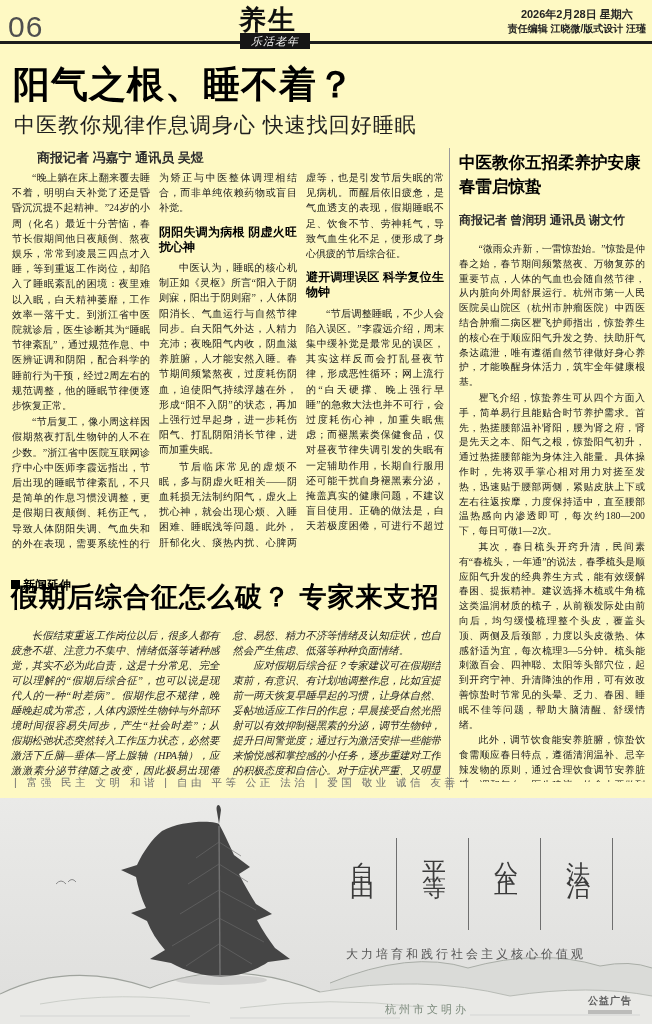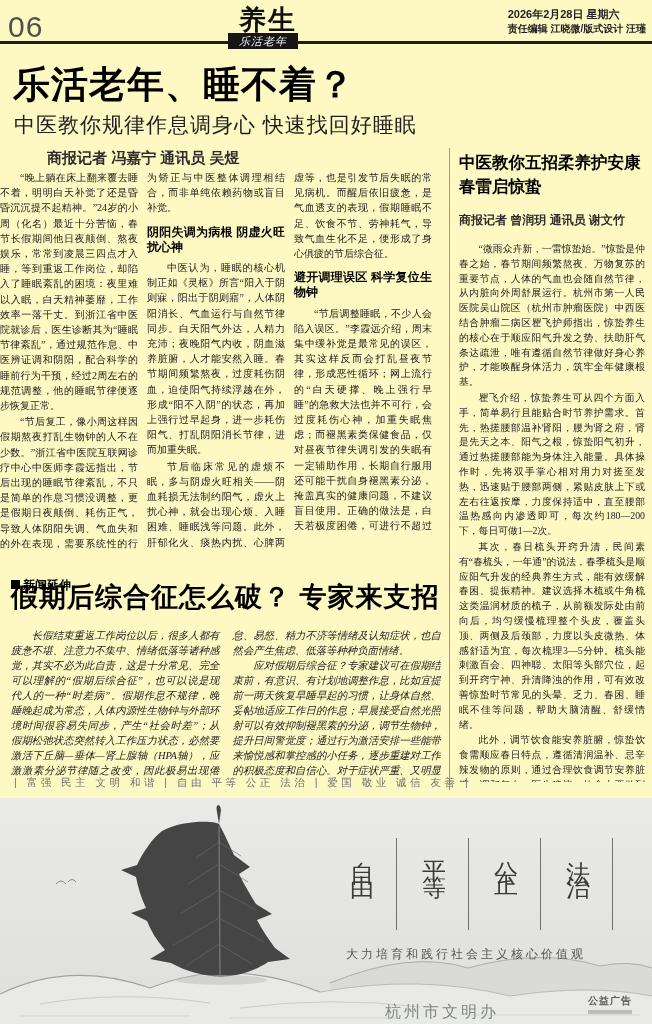--- a/index.html
+++ b/index.html
@@ -4,34 +4,34 @@
 <style>
   html,body{margin:0;padding:0;background:#888;}
   #page{position:relative;width:652px;height:1024px;background:#fef9c3;overflow:hidden;
         font-family:"Liberation Sans",sans-serif;color:#1a1a1a;}
 
   
   .page-num{position:absolute;left:8px;top:10px;font-size:30px;letter-spacing:1px;color:#4f4f4f;}
   .section-title{position:absolute;left:0;top:2px;width:536px;text-align:center;
                  font-size:27px;font-weight:bold;color:#101010;letter-spacing:2px;}
   .header-rule{position:absolute;left:0;top:41px;width:652px;height:3px;background:#1c1c1c;}
-  .masthead-box{position:absolute;left:228px;top:33px;width:70px;height:16px;background:#161616;
+  .masthead-box{position:absolute;left:240px;top:33px;width:70px;height:16px;background:#161616;
                 color:#f4f4f2;text-align:center;line-height:16px;font-size:11px;
                 font-family:"Liberation Serif",serif;font-style:italic;letter-spacing:1px;z-index:2;}
-  .date-block{position:absolute;right:6px;top:7px;text-align:left;}
+  .date-block{position:absolute;right:6px;top:7px;text-align:center;}
   .date-line{font-size:11px;font-weight:bold;color:#222;}
   .staff-line{font-size:10px;color:#222;margin-top:0;font-weight:bold;}
 
   
   .headline{position:absolute;left:13px;top:60px;width:430px;font-size:37px;font-weight:900;
             letter-spacing:1px;color:#000;}
   .subhead{position:absolute;left:14px;top:111px;width:430px;font-size:21px;color:#1f1f1f;
            letter-spacing:1px;}
-  .byline{position:absolute;left:26px;top:149px;font-size:15px;color:#2d2d2d;font-weight:bold;padding-left:21px;}
-  .main-body{position:absolute;left:0;top:170px;width:432px;height:392px;overflow:hidden;
+  .byline{position:absolute;left:16px;top:149px;font-size:13px;color:#2d2d2d;font-weight:bold;padding-left:21px;}
+  .main-body{position:absolute;left:12px;top:170px;width:432px;height:392px;overflow:hidden;
              column-count:3;column-gap:9px;
              font-family:"Liberation Serif",serif;font-size:10px;line-height:15.2px;
              text-align:justify;color:#191919;}
   .main-body p{margin:0 0 1px;text-indent:2em;}
   .main-body h3{font-family:"Liberation Sans",sans-serif;font-size:12px;font-weight:bold;
                 margin:9px 0 5px;text-indent:0;color:#000;}
 
   
   .v-rule{position:absolute;left:449px;top:148px;width:1px;height:642px;background:#9a9a9a;}
   .sidebar{position:absolute;left:459px;top:150px;width:186px;}
@@ -56,41 +56,41 @@
                letter-spacing:3.5px;color:#6e6e6e;}
 
   
   .psa{position:absolute;left:0;top:798px;width:652px;height:226px;
        background:linear-gradient(#eaeae8,#dededc);}
   .psa svg{position:absolute;left:0;top:0;}
   .psa-word{position:absolute;top:44px;height:86px;writing-mode:vertical-rl;
             font-size:24px;color:#3a3a3a;letter-spacing:14px;font-family:"Liberation Serif",serif;}
   .psa-bar{position:absolute;top:40px;width:1px;height:92px;background:#6f6f6f;}
   .psa-slogan{position:absolute;left:346px;top:148px;font-size:12px;letter-spacing:3px;color:#555;}
-  .psa-credit-left{position:absolute;left:385px;top:204px;font-size:16px;letter-spacing:3px;
+  .psa-credit-left{position:absolute;left:385px;top:204px;font-size:11px;letter-spacing:3px;
                    color:#7d8b7d;font-family:Liberation Mono, monospace;}
   .psa-credit-right{position:absolute;left:588px;top:196px;font-size:10px;font-weight:bold;
                     letter-spacing:1px;color:#5d5d5d;text-align:center;}
   .psa-credit-right .mini-bar{width:44px;height:4px;background:#bcbcba;margin-top:2px;}
 </style>
 </head>
 <body>
 
 <div id="page">
 
   <div class="page-num">06</div>
   <div class="section-title">养生</div>
   <div class="header-rule"></div>
   <div class="masthead-box">乐活老年</div>
   <div class="date-block">
     <div class="date-line">2026年2月28日 星期六</div>
     <div class="staff-line">责任编辑 江晓微/版式设计 汪瑾</div>
   </div>
 
-  <div class="headline">乐活老年、睡不着？</div>
+  <div class="headline">阳气之根、睡不着？</div>
   <div class="subhead">中医教你规律作息调身心 快速找回好睡眠</div>
   <div class="byline">商报记者 冯嘉宁 通讯员 吴煜</div>
 
   <div class="main-body">
     <p>“晚上躺在床上翻来覆去睡不着，明明白天补觉了还是昏昏沉沉提不起精神。”24岁的小周（化名）最近十分苦恼，春节长假期间他日夜颠倒、熬夜娱乐，常常到凌晨三四点才入睡，等到重返工作岗位，却陷入了睡眠紊乱的困境：夜里难以入眠，白天精神萎靡，工作效率一落千丈。到浙江省中医院就诊后，医生诊断其为“睡眠节律紊乱”，通过规范作息、中医辨证调和阴阳，配合科学的睡前行为干预，经过2周左右的规范调整，他的睡眠节律便逐步恢复正常。</p>
     <p>“节后复工，像小周这样因假期熬夜打乱生物钟的人不在少数。”浙江省中医院互联网诊疗中心中医师李霞远指出，节后出现的睡眠节律紊乱，不只是简单的作息习惯没调整，更是假期日夜颠倒、耗伤正气，导致人体阴阳失调、气血失和的外在表现，需要系统性的行为矫正与中医整体调理相结合，而非单纯依赖药物或盲目补觉。</p>
     <h3>阴阳失调为病根 阴虚火旺扰心神</h3>
     <p>中医认为，睡眠的核心机制正如《灵枢》所言“阳入于阴则寐，阳出于阴则寤”，人体阴阳消长、气血运行与自然节律同步。白天阳气外达，人精力充沛；夜晚阳气内收，阴血滋养脏腑，人才能安然入睡。春节期间频繁熬夜，过度耗伤阴血，迫使阳气持续浮越在外，形成“阳不入阴”的状态，再加上强行过早起身，进一步耗伤阳气、打乱阴阳消长节律，进而加重失眠。</p>
     <p>节后临床常见的虚烦不眠，多与阴虚火旺相关——阴血耗损无法制约阳气，虚火上扰心神，就会出现心烦、入睡困难、睡眠浅等问题。此外，肝郁化火、痰热内扰、心脾两虚等，也是引发节后失眠的常见病机。而醒后依旧疲惫，是气血透支的表现，假期睡眠不足、饮食不节、劳神耗气，导致气血生化不足，便形成了身心俱疲的节后综合征。</p>
     <h3>避开调理误区 科学复位生物钟</h3>

